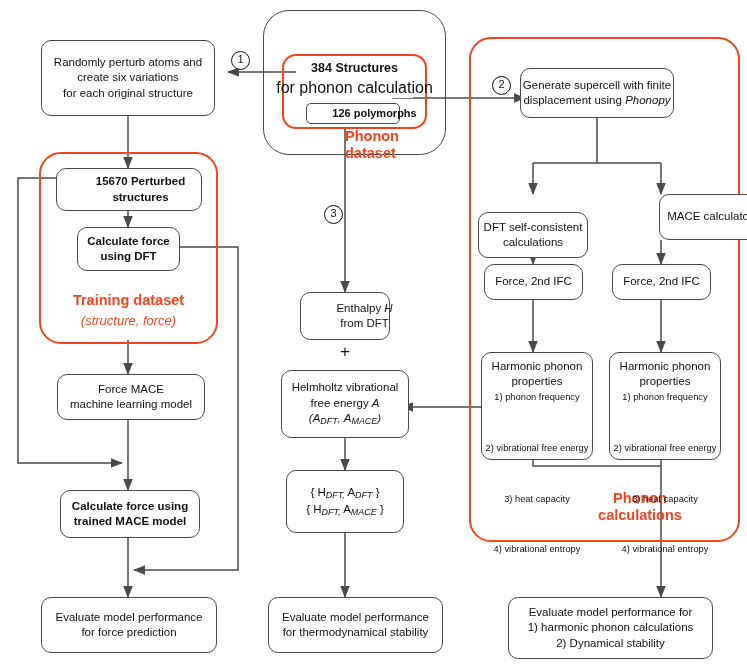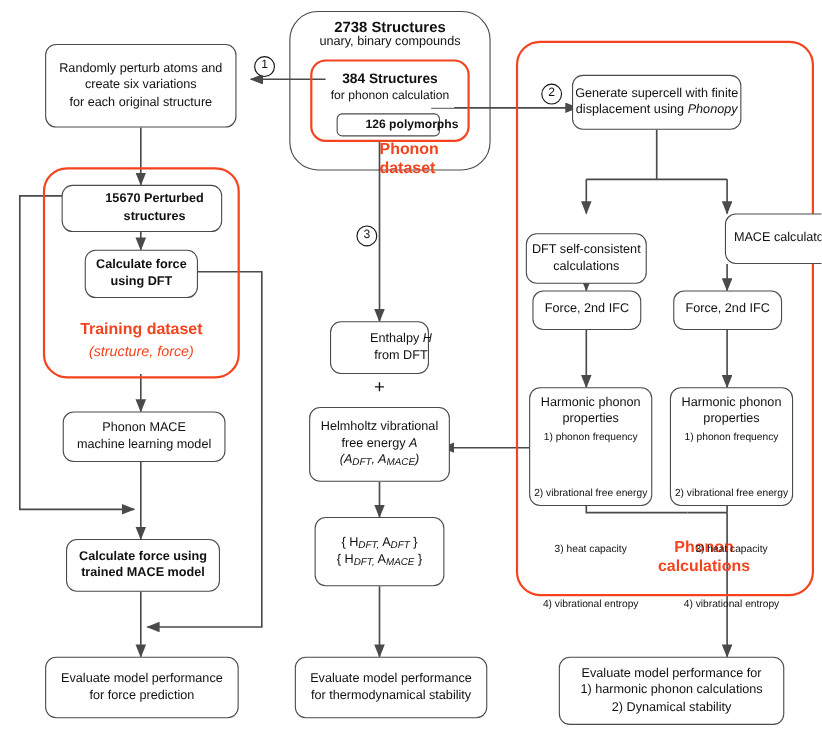--- a/index.html
+++ b/index.html
@@ -139,24 +139,20 @@
   </svg>
 
   <div class="plain-group" style="left:263px;top:10px;width:183px;height:145px;"></div>
 
   <div class="group inner" style="left:282px;top:54px;width:145px;height:75px;"></div>
 
   <div class="group" style="left:39px;top:152px;width:179px;height:192px;"></div>
 
   <div class="group" style="left:469px;top:37px;width:271px;height:505px;"></div>
 
-  <div class="toplab" style="left:268px;top:17px;width:173px;">
-    <span class="t1">2738 Structures</span>
-    <span class="t2">unary, binary compounds</span>
-  </div>
 
   <div class="glabel" style="left:345px;top:128px;width:120px;text-align:left;">
     <span>Phonon</span><br>
     <span>dataset</span>
   </div>
 
   <div class="glabel" style="left:39px;top:292px;width:179px;">
     <span>Training dataset</span><br>
     <span class="sub">(structure, force)</span>
   </div>
@@ -166,21 +162,21 @@
     <span>calculations</span>
   </div>
 
   <div class="circnum" style="left:231px;top:51px;">1</div>
   <div class="circnum" style="left:492px;top:76px;">2</div>
   <div class="circnum" style="left:324px;top:205px;">3</div>
   <div class="plussign" style="left:335px;top:342px;width:20px;">+</div>
 
   <div class="box bold" style="left:296px;top:60px;width:117px;height:38px;border:none;border-radius:0;">
     <span class="ln" style="font-size:12.5px;">384 Structures</span>
-    <span class="ln" style="font-weight:normal;font-size:11px;">for phonon calculation</span>
+    <span class="ln" style="font-weight:normal;font-size:16px;">for phonon calculation</span>
   </div>
 
   <div class="box bold" style="left:306px;top:103px;width:94px;height:21px;border-radius:5px;padding-left:48px;">
     <span class="ln" style="font-size:11px;">126 polymorphs</span>
   </div>
 
   <div class="box" style="left:41px;top:40px;width:174px;height:76px;">
     <span class="ln">Randomly perturb atoms and</span>
     <span class="ln">create six variations</span>
     <span class="ln">for each original structure</span>
@@ -190,21 +186,21 @@
     <span class="ln">15670 Perturbed</span>
     <span class="ln">structures</span>
   </div>
 
   <div class="box bold" style="left:77px;top:227px;width:103px;height:44px;">
     <span class="ln">Calculate force</span>
     <span class="ln">using DFT</span>
   </div>
 
   <div class="box" style="left:57px;top:374px;width:148px;height:46px;">
-    <span class="ln">Phonon MACE</span>
+    <span class="ln">Force MACE</span>
     <span class="ln">machine learning model</span>
   </div>
 
   <div class="box bold" style="left:60px;top:490px;width:140px;height:48px;">
     <span class="ln">Calculate force using</span>
     <span class="ln">trained MACE model</span>
   </div>
 
   <div class="box" style="left:41px;top:597px;width:176px;height:56px;">
     <span class="ln">Evaluate model performance</span>

